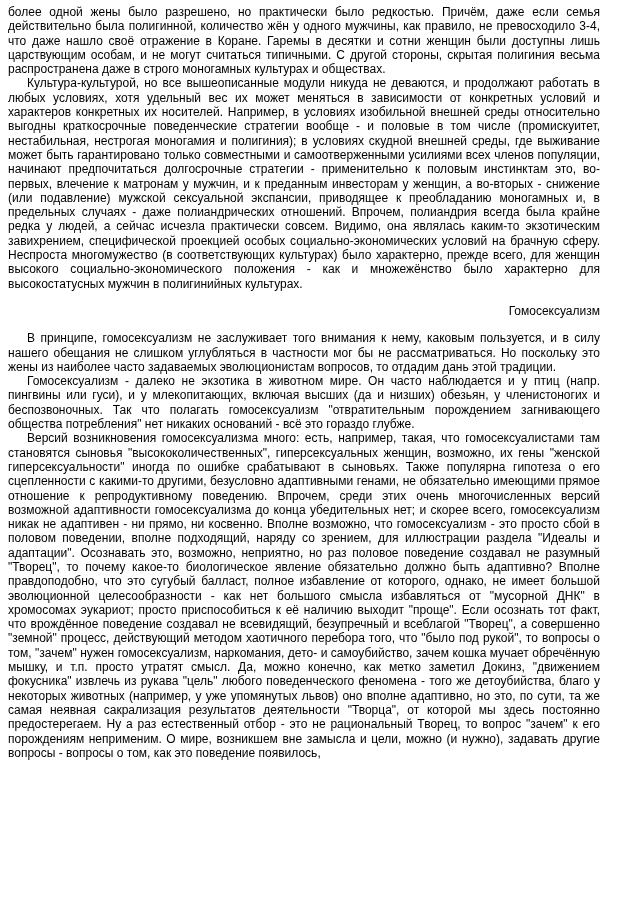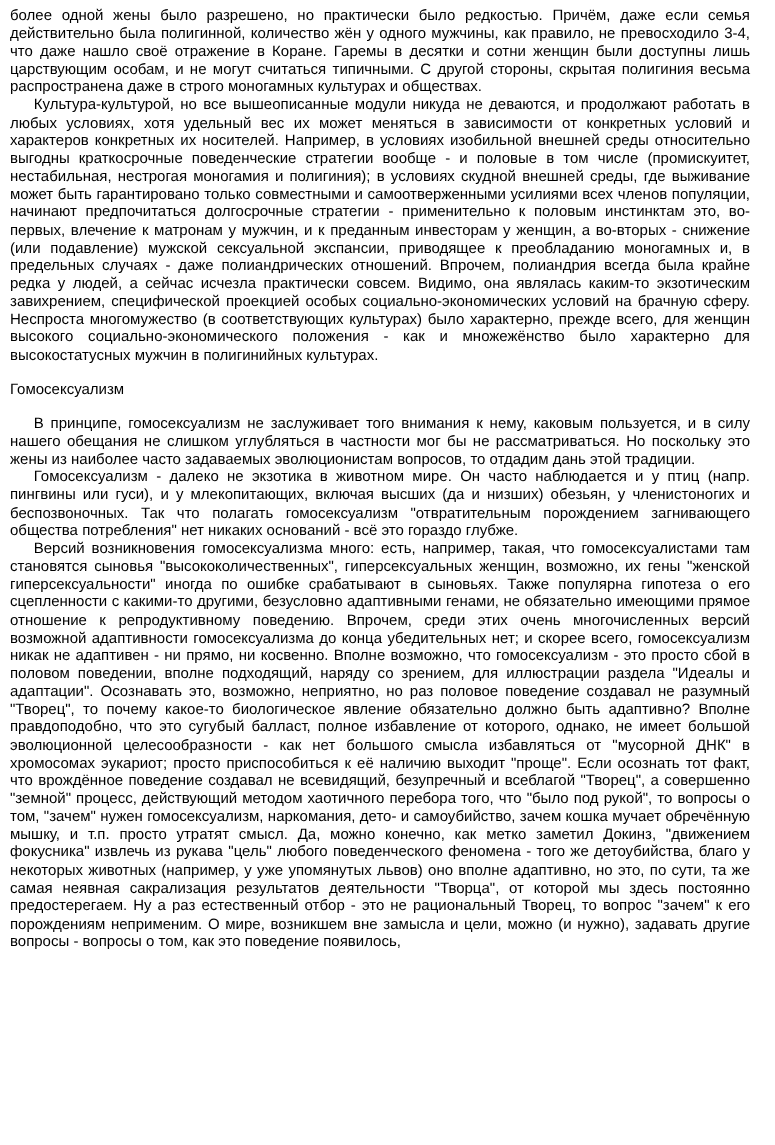--- a/index.html
+++ b/index.html
@@ -27,21 +27,21 @@
     margin: 0;
     text-align: justify;
   }
   .para.indent {
     text-indent: 19px;
   }
   .heading {
     margin: 13px 0 13px 0;
     font-size: 12px;
     font-weight: normal;
-    text-align: left;
+    text-align: right;
     line-height: 14.3px;
   }
 </style>
 </head>
 <body>
 
 <div class="page">
   <p class="para">более одной жены было разрешено, но практически было редкостью. Причём, даже если семья действительно была полигинной, количество жён у одного мужчины, как правило, не превосходило 3-4, что даже нашло своё отражение в Коране. Гаремы в десятки и сотни женщин были доступны лишь царствующим особам, и не могут считаться типичными. С другой стороны, скрытая полигиния весьма распространена даже в строго моногамных культурах и обществах.</p>
 
   <p class="para indent">Культура-культурой, но все вышеописанные модули никуда не деваются, и продолжают работать в любых условиях, хотя удельный вес их может меняться в зависимости от конкретных условий и характеров конкретных их носителей. Например, в условиях изобильной внешней среды относительно выгодны краткосрочные поведенческие стратегии вообще - и половые в том числе (промискуитет, нестабильная, нестрогая моногамия и полигиния); в условиях скудной внешней среды, где выживание может быть гарантировано только совместными и самоотверженными усилиями всех членов популяции, начинают предпочитаться долгосрочные стратегии - применительно к половым инстинктам это, во-первых, влечение к матронам у мужчин, и к преданным инвесторам у женщин, а во-вторых - снижение (или подавление) мужской сексуальной экспансии, приводящее к преобладанию моногамных и, в предельных случаях - даже полиандрических отношений. Впрочем, полиандрия всегда была крайне редка у людей, а сейчас исчезла практически совсем. Видимо, она являлась каким-то экзотическим завихрением, специфической проекцией особых социально-экономических условий на брачную сферу. Неспроста многомужество (в соответствующих культурах) было характерно, прежде всего, для женщин высокого социально-экономического положения - как и множежёнство было характерно для высокостатусных мужчин в полигинийных культурах.</p>

